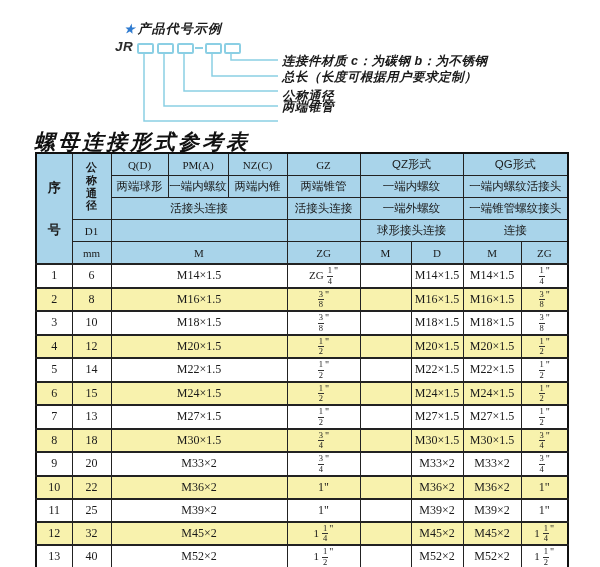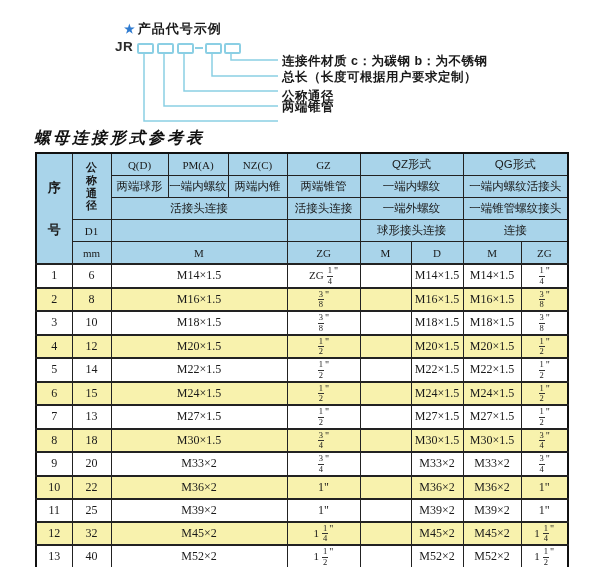--- a/index.html
+++ b/index.html
@@ -1,31 +1,31 @@
 <!DOCTYPE html>
 <html><head>
 <meta charset="utf-8">
 <style>
   html,body{margin:0;padding:0;background:#fff;}
   body{width:600px;height:567px;position:relative;overflow:hidden;
        font-family:"Liberation Sans",sans-serif;color:#1a1a1a;}
 
   
-  #diagram{position:absolute;left:0;top:0;width:588px;height:145px;}
+  #diagram{position:absolute;left:0;top:0;width:588px;height:145px;font-style:italic;}
   #star-line{position:absolute;left:124px;top:20px;font-size:13px;font-weight:bold;letter-spacing:1px;}
   #star-line .star{color:#2f7bd0;margin-right:2px;font-size:12px;}
   #jr-prefix{position:absolute;left:115px;top:39px;font-size:13.5px;font-weight:bold;color:#2b2b2b;letter-spacing:.5px;}
   .code-box{position:absolute;top:43px;width:13px;height:7px;border:2px solid #8bcfe4;border-radius:2px;background:#fff;}
   #code-dash{position:absolute;top:47px;left:195px;width:8px;height:2px;background:#8bcfe4;}
   #connector-svg{position:absolute;left:0;top:0;}
   .diag-label{position:absolute;left:282px;font-size:12.5px;font-weight:600;white-space:nowrap;letter-spacing:.5px;text-align:center;}
 
   
   #table-title{position:absolute;left:34px;top:128px;font-family:"Liberation Serif",serif;
-       font-weight:bold;font-style:italic;font-size:16px;letter-spacing:3px;color:#111;}
+       font-weight:bold;font-style:italic;font-size:21px;letter-spacing:3px;color:#111;}
 
   
   #ref-table{position:absolute;left:35px;top:152px;width:532px;border-collapse:collapse;
        table-layout:fixed;font-size:11.5px;}
   #ref-table th,#ref-table td{border:1px solid #222;text-align:center;vertical-align:middle;
        padding:0;overflow:hidden;}
   #ref-table{border:2px solid #111;}
   #ref-table thead th{background:#a9d4ea;font-weight:normal;height:21px;}
   #ref-table tbody td{height:21px;border-top-width:2px;font-family:"Liberation Serif",serif;font-size:12px;}
   #ref-table tbody tr.alt td{background:#f8f2ad;}

